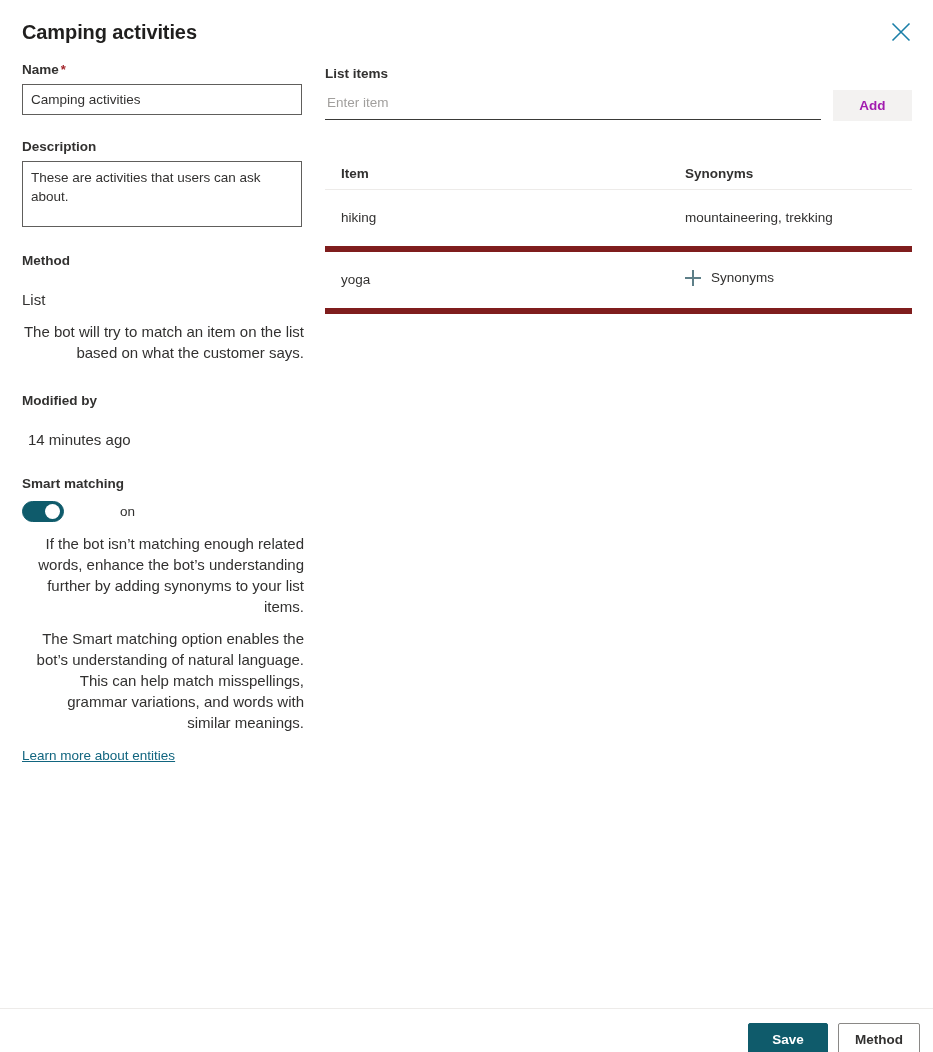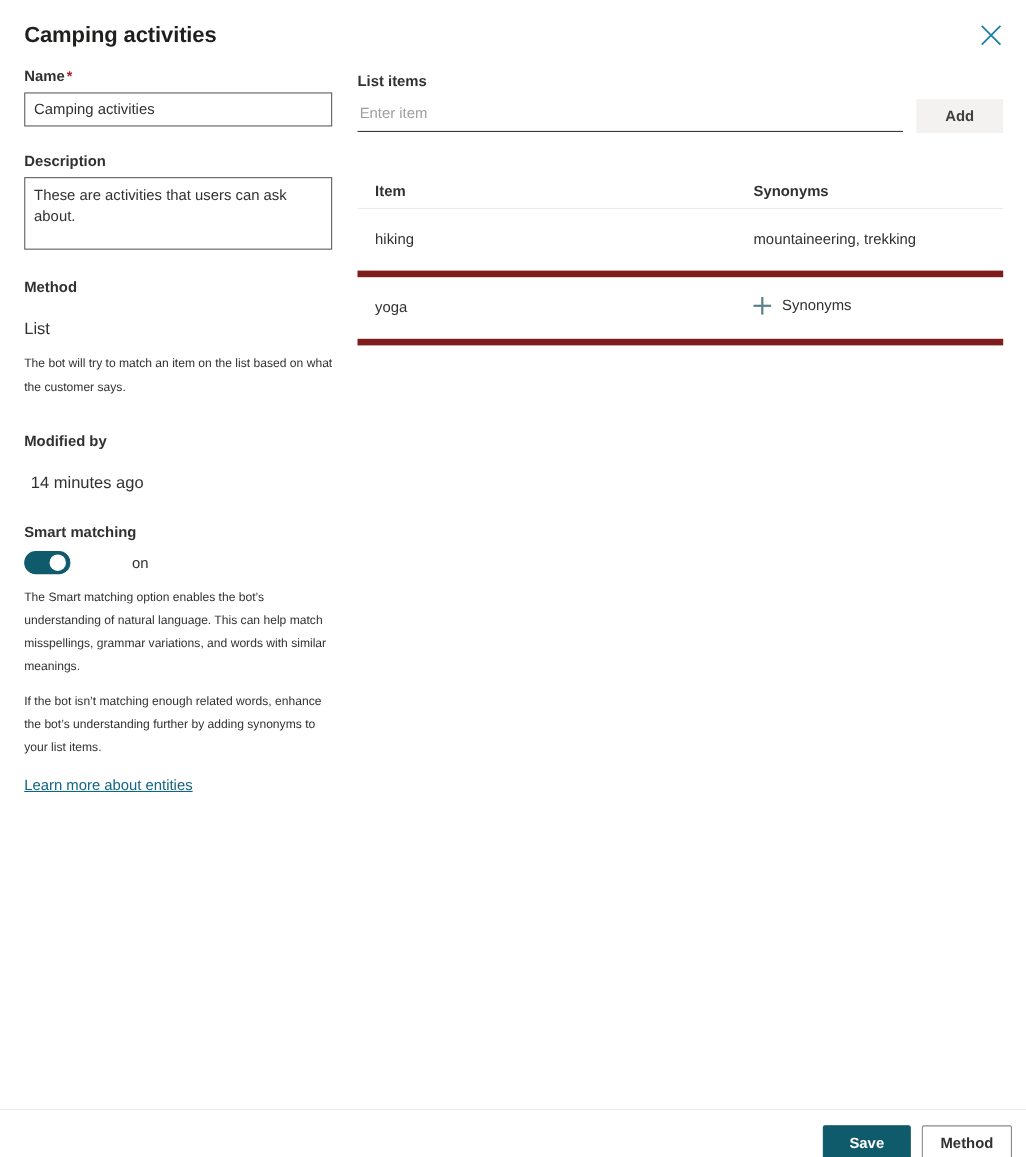--- a/index.html
+++ b/index.html
@@ -115,25 +115,26 @@
   .sp-smart { height: 24px; }
 
   .static-value {
     font-size: 15px;
     color: #323130;
     line-height: 20px;
     margin: 20px 0 0 0;
   }
   .static-value.indent { padding-left: 6px; }
   .help-text {
-    font-size: 11px;
+    font-size: 15px;
     color: #323130;
     line-height: 21px;
     margin: 11px 0 0 0;
     max-width: 282px;
+    text-align: right;
   }
 
   
   .toggle-row {
     display: flex;
     align-items: center;
     margin-top: 8px;
     gap: 44px;
   }
   .toggle {
@@ -203,21 +204,21 @@
     outline: none;
     border-radius: 0;
   }
   .underline-input::placeholder { color: #a19f9d; }
   .add-btn {
     margin-left: 12px;
     width: 80px;
     height: 31px;
     background: #f3f2f1;
     border: none;
-    color: #404040;
+    color: #a21caf;
     font-family: "Liberation Sans", sans-serif;
     font-size: 13.5px;
     font-weight: 600;
     cursor: default;
     border-radius: 0;
   }
 
   
   .items-table {
     margin-top: 37px;
@@ -363,22 +364,22 @@
     <div class="sp-smart"></div>
 
     <div class="grp">
       <div class="field-label">Smart matching</div>
       <div class="toggle-row">
         <div class="toggle">
           <div class="knob"></div>
         </div>
         <div class="toggle-label">on</div>
       </div>
+      <div class="help-text">If the bot isn’t matching enough related words, enhance the bot’s understanding further by adding synonyms to your list items.</div>
       <div class="help-text">The Smart matching option enables the bot’s understanding of natural language. This can help match misspellings, grammar variations, and words with similar meanings.</div>
-      <div class="help-text">If the bot isn’t matching enough related words, enhance the bot’s understanding further by adding synonyms to your list items.</div>
       <a class="link">Learn more about entities</a>
     </div>
 
   </div>
 
   <div class="right-col">
 
     <div class="listitems-label">List items</div>
 
     <div class="add-row">

